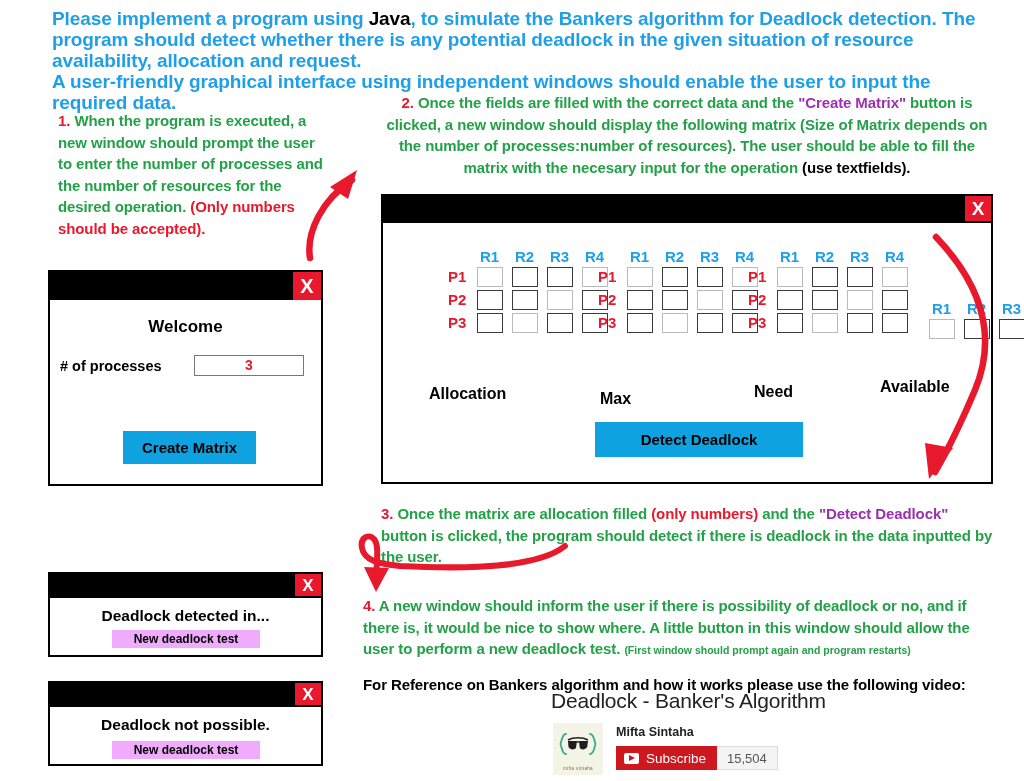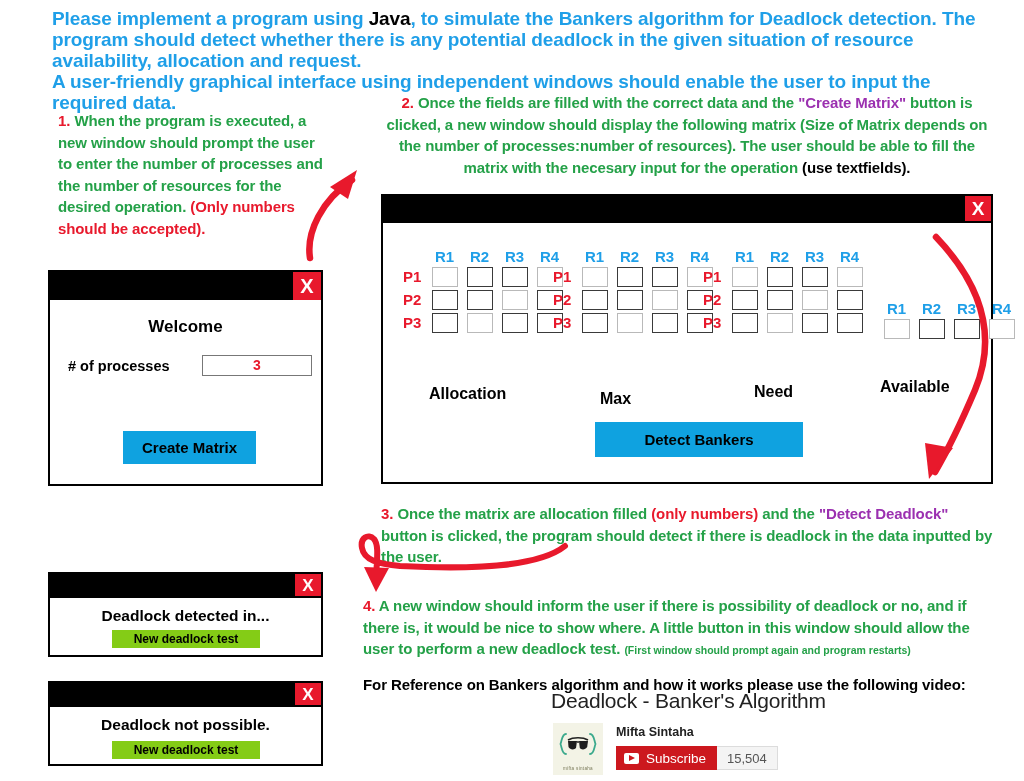--- a/index.html
+++ b/index.html
@@ -94,21 +94,21 @@
     text-align: center;
     font-size: 17px;
     font-weight: bold;
     color: #000000;
     margin-top: 17px;
   }
   .field-row {
     display: flex;
     align-items: center;
     margin-top: 18px;
-    padding-left: 18px;
+    padding-left: 10px;
   }
   .field-label {
     font-size: 14.5px;
     font-weight: bold;
     color: #000000;
     width: 134px;
   }
   .field-input {
     width: 110px;
     height: 21px;
@@ -135,21 +135,21 @@
     cursor: pointer;
   }
 
   
   #matrix-window {
     left: 381px; top: 194px;
     width: 612px; height: 290px;
   }
   #matrix-window .titlebar { height: 27px; }
   #matrix-window .closebtn { width: 26px; height: 25px; font-size: 19px; }
-  .matrix-group { position: absolute; }
+  .matrix-group { position: absolute; margin-left: 45px; }
   .matrix-group .rhead {
     display: flex;
     margin-left: 24px;
   }
   .matrix-group .rhead span {
     width: 35px;
     text-align: center;
     color: #1f9fe8;
     font-size: 15px;
     font-weight: bold;
@@ -209,21 +209,21 @@
     text-align: center;
     font-size: 15.5px;
     font-weight: bold;
     color: #000000;
     margin-top: 9px;
   }
   .new-test-button {
     position: absolute;
     left: 62px;
     width: 148px; height: 18px;
-    background: #84cc16;
+    background: #f0abfc;
     color: #000000;
     border: none;
     font-size: 12px;
     font-weight: bold;
     font-family: "Liberation Sans", sans-serif;
     cursor: pointer;
     line-height: 1;
   }
   #new-test-button-detected { top: 56px; }
   #new-test-button-safe { top: 58px; }
@@ -446,21 +446,21 @@
         <input type="text" class="cell" value="" style="">
         <input type="text" class="cell soft" value="" style="">
       </div>
     </div>
 
   <div class="section-label" style="left:46px; top:189px;">Allocation</div>
   <div class="section-label" style="left:217px; top:194px;">Max</div>
   <div class="section-label" style="left:371px; top:187px;">Need</div>
   <div class="section-label" style="left:497px; top:182px;">Available</div>
 
-  <button id="detect-deadlock-button">Detect Bankers</button>
+  <button id="detect-deadlock-button">Detect Deadlock</button>
 </div>
 
 <div class="abs instr" id="instr-3">
   <span class="num">3.</span><span> Once the matrix are allocation filled </span><span class="red">(only numbers)</span><span> and the </span><span class="purple">"Detect Deadlock"</span><span> button is clicked, the program should detect if there is deadlock in the data inputted by the user.</span>
 </div>
 
 <div class="abs instr" id="instr-4">
   <span class="num">4.</span><span> A new window should inform the user if there is possibility of deadlock or no, and if there is, it would be nice to show where. A little button in this window should allow the user to perform a new deadlock test. </span><span class="tiny">(First window should prompt again and program restarts)</span>
   <span class="blackline">For Reference on Bankers algorithm and how it works please use the following video:</span>
 </div>

